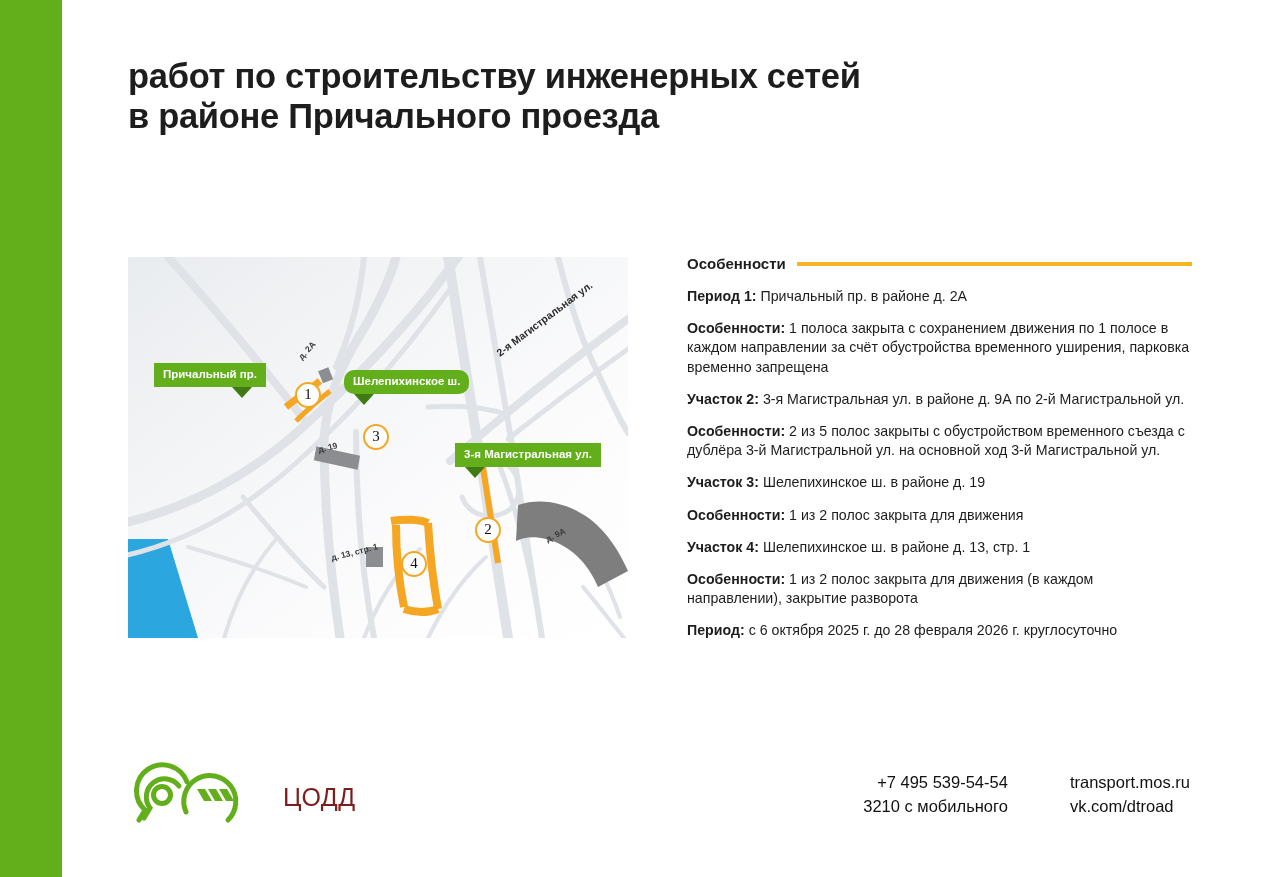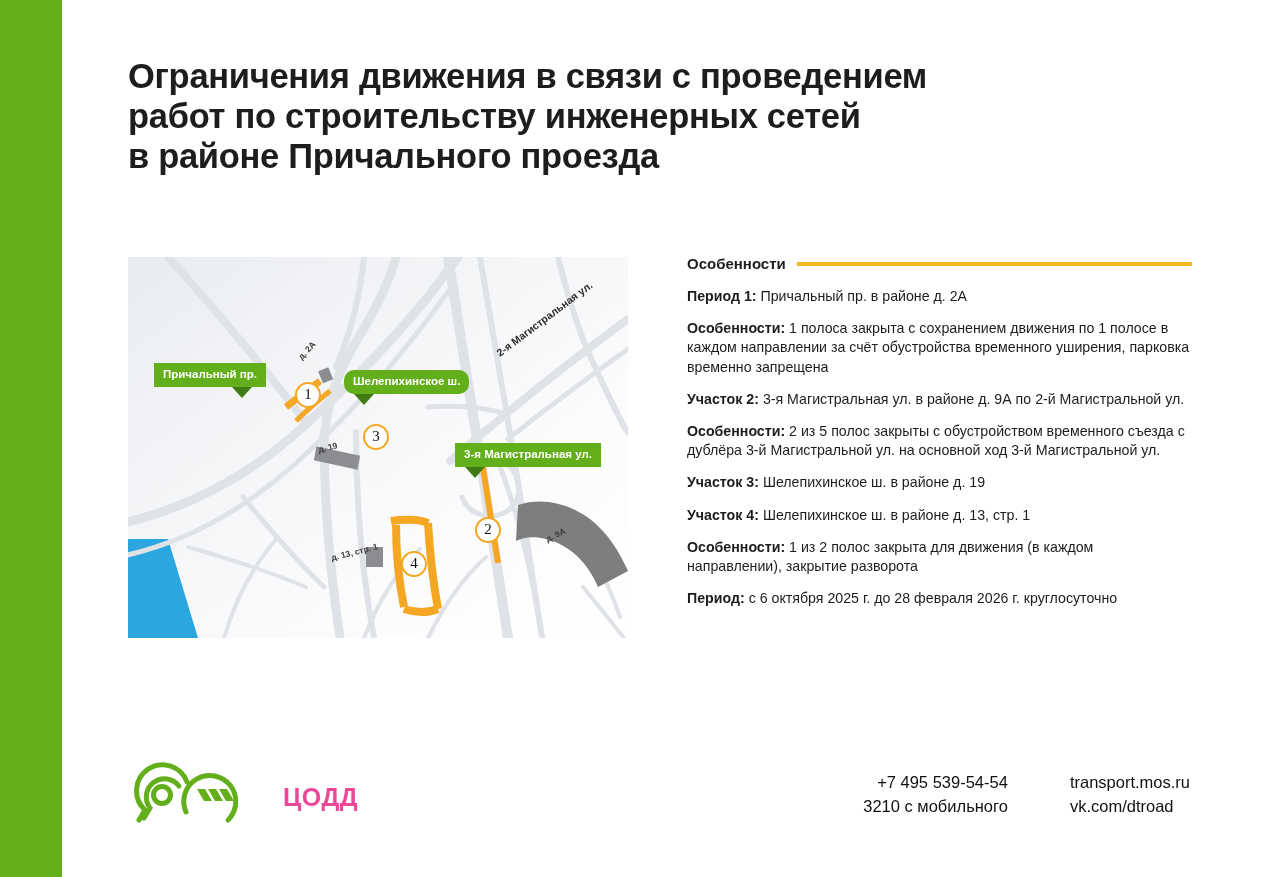--- a/index.html
+++ b/index.html
@@ -73,38 +73,37 @@
   }
   .para{
     font-size:14.2px;line-height:19.2px;color:#1d1d1d;
     margin-bottom:13px;
   }
   .para b{font-weight:bold;}
   
   .logo{position:absolute;left:131px;top:762px;}
   .logo-text{
     position:absolute;left:283px;top:783px;
-    font-size:25px;font-weight:bold;color:#ec4899;letter-spacing:0.5px;
+    font-size:25px;font-weight:normal;color:#7f1d1d;letter-spacing:0.5px;
   }
   .contacts{
     position:absolute;left:860px;top:770px;width:330px;
     display:flex;
     gap:40px;
   }
   .contacts .col{font-size:16.5px;line-height:24px;color:#111;}
   .contacts .col.c1{width:175px;text-align:right;padding-right:22px;}
   .contacts .col.c2{text-align:left;}
 </style>
 </head>
 <body>
 
 <div class="green-stripe"></div>
 
 <div class="title">
-  <span class="tl">Ограничения движения в связи с проведением</span>
   <span class="tl">работ по строительству инженерных сетей</span>
   <span class="tl">в районе Причального проезда</span>
 </div>
 
 <div class="map">
 
   <svg width="500" height="381" viewBox="0 0 500 381">
     <defs>
       <linearGradient id="bgGrad" x1="0" y1="0" x2="1" y2="1">
         <stop offset="0%" stop-color="#e9ecef"></stop>
@@ -220,20 +219,23 @@
   <div class="para">
     <b>Участок 2:</b><span> 3-я Магистральная ул. в районе д. 9А по 2-й Магистральной ул.</span>
   </div>
   <div class="para">
     <b>Особенности:</b><span> 2 из 5 полос закрыты с обустройством временного съезда с дублёра 3-й Магистральной ул. на основной ход 3-й Магистральной ул.</span>
   </div>
   <div class="para">
     <b>Участок 3:</b><span> Шелепихинское ш. в районе д. 19</span>
   </div>
   <div class="para">
+    <b>Особенности:</b><span> 1 из 2 полос закрыта для движения</span>
+  </div>
+  <div class="para">
     <b>Участок 4:</b><span> Шелепихинское ш. в районе д. 13, стр. 1</span>
   </div>
   <div class="para">
     <b>Особенности:</b><span> 1 из 2 полос закрыта для движения (в каждом направлении), закрытие разворота</span>
   </div>
   <div class="para">
     <b>Период:</b><span> с 6 октября 2025 г. до 28 февраля 2026 г. круглосуточно</span>
   </div>
 </div>
 

